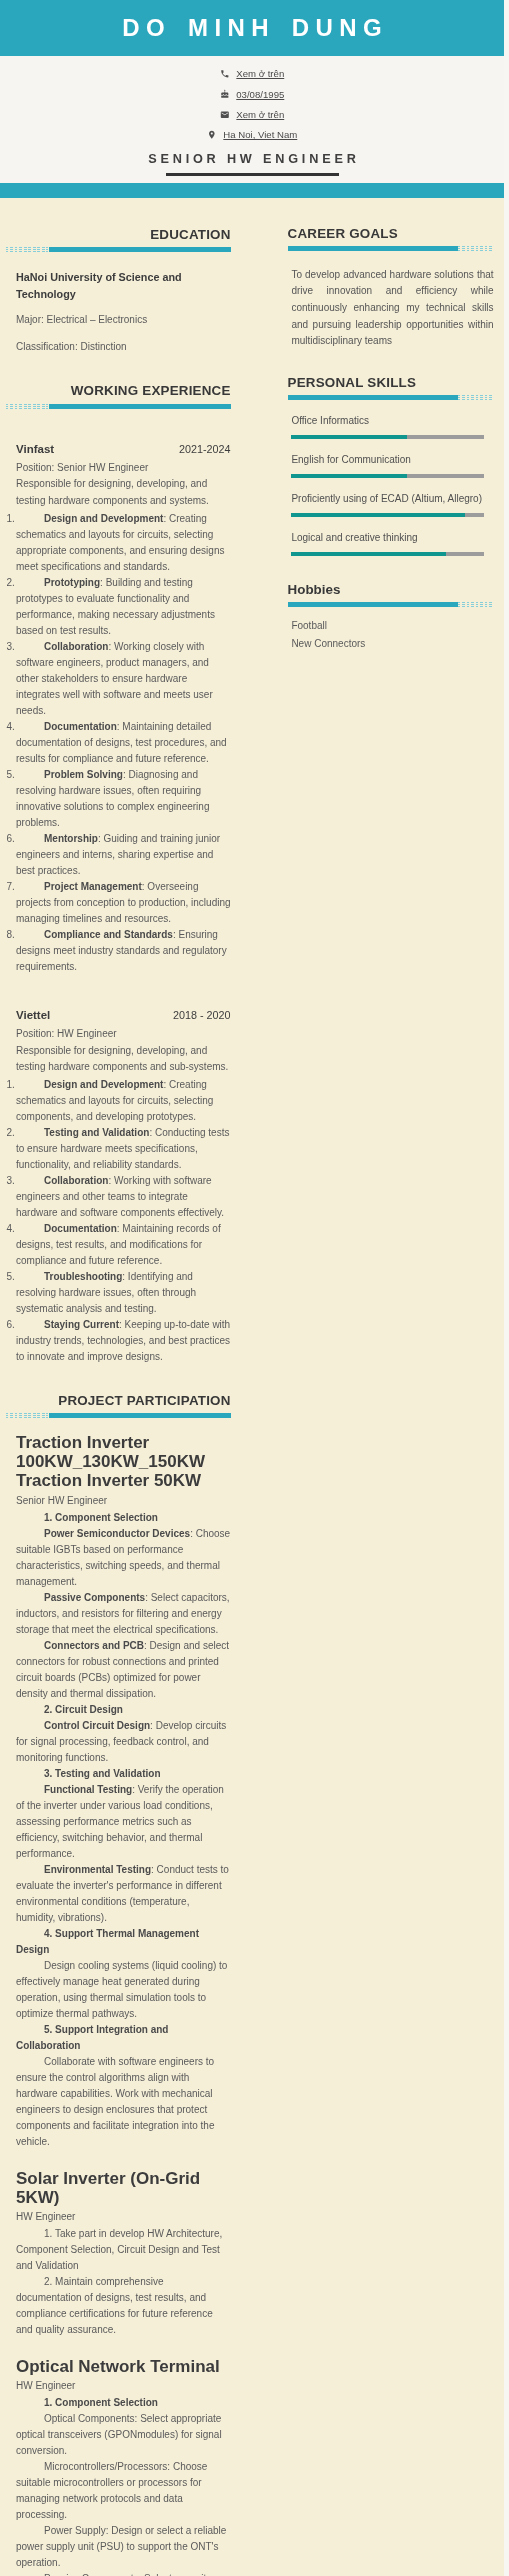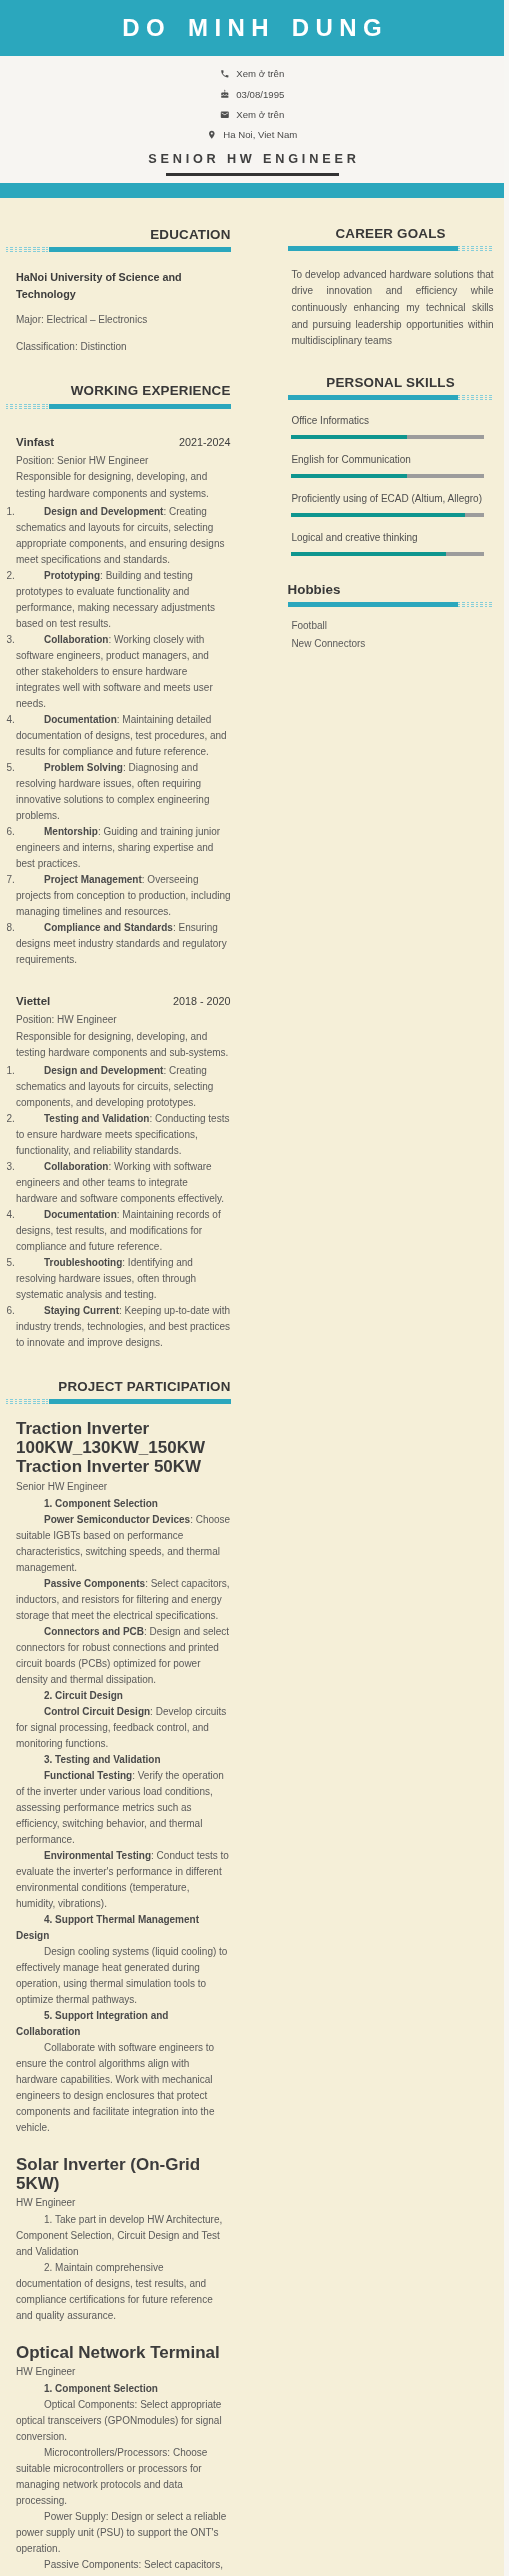--- a/index.html
+++ b/index.html
@@ -5,55 +5,55 @@
   * { margin:0; padding:0; box-sizing:border-box; }
   html,body { width:510px; background:#f7f6f3; font-family:"Liberation Sans", sans-serif; }
   .doc { width:504px; background:#f5efd8; }
 
   
   .hd { height:56px; background:#2ba7bd; display:flex; align-items:center; justify-content:center; }
   .hd h1 { color:#fff; font-size:24px; font-weight:bold; letter-spacing:6.4px; word-spacing:3.8px; padding-left:6.4px; }
 
   
   .contact { height:127px; background:#f7f5f2; text-align:center; padding-top:7.6px; }
-  .crow { height:20.4px; display:flex; align-items:center; justify-content:center; gap:7px; color:#4a4a4a; font-size:9.6px; }
+  .crow { height:20.4px; display:flex; align-items:center; justify-content:center; gap:7px; color:#4a4a4a; font-size:9.6px;text-decoration:underline; }
   .crow svg { width:9.6px; height:9.6px; fill:#4f4f4f; flex:0 0 auto; }
   .role { margin-top:6.4px; font-size:12.7px; font-weight:bold; color:#3f3f3f; letter-spacing:3.8px; padding-left:3.8px; }
   .role-underline { width:173px; height:2.5px; background:#333; margin:7.6px auto 0; }
 
   .divider { height:15.3px; background:#2ba7bd; }
 
   
   .bodyarea { min-height:2343px; display:flex; padding:0 0 25.5px 9.6px; }
   .lcol { width:221px; flex:0 0 221px; }
   .rcol { width:206px; flex:0 0 206px; margin-left:57px; }
 
   
   .sec-title { font-size:13.4px; font-weight:800; color:#383838; letter-spacing:0.2px; }
   .lcol .sec-title { text-align:right; margin-top:28px; }
-  .rcol .sec-title { text-align:center; margin-top:28px; }
+  .rcol .sec-title { text-align:left; margin-top:28px; }
   .bar { height:5.1px; margin-top:5.1px; position:relative; }
   .bar .solid { position:absolute; top:0; bottom:0; background:#2ba7bd; }
   .bar-l .solid { left:39px; right:0; }
   .bar-l .dash { position:absolute; top:0; bottom:0; left:-3.2px; width:42px;
      background-image:
        repeating-linear-gradient(0deg, rgba(245,239,216,0) 0 1.3px, #f5efd8 1.3px 1.9px),
        repeating-linear-gradient(90deg, #85ceda 0 2.5px, rgba(0,0,0,0) 2.5px 4.5px); }
   .bar-r .solid { left:0; width:170px; }
   .bar-r .dash { position:absolute; top:0; bottom:0; left:170px; right:0;
      background-image:
        repeating-linear-gradient(0deg, rgba(245,239,216,0) 0 1.3px, #f5efd8 1.3px 1.9px),
        repeating-linear-gradient(90deg, #85ceda 0 2.5px, rgba(0,0,0,0) 2.5px 4.5px); }
 
   
   .lpad { padding-left:6.4px; }
   .school { margin-top:16.6px; font-size:10.8px; font-weight:bold; color:#3c3c3c; line-height:16.6px; }
   p.gray { font-size:10px; color:#5a5a5a; line-height:16.6px; }
   .edu-line { margin-top:10px; }
-  .jobrow { display:flex; justify-content:space-between; align-items:center; margin-top:27px; }
+  .jobrow { display:flex; justify-content:space-between; align-items:center; margin-top:34px; }
   .company { font-size:11.5px; font-weight:bold; color:#3c3c3c; }
   .period { font-size:10.8px; color:#3c3c3c; }
   .jobrow + p.gray { margin-top:5.1px; }
   .list { margin-top:1.3px; margin-left:-9.6px; }
   .xp-item { display:flex; }
   .xp-item .num { flex:0 0 9.6px; font-size:10px; color:#5a5a5a; line-height:16px; }
   .xp-item p { font-size:10px; color:#5a5a5a; line-height:16px; }
   b.lead { font-weight:bold; color:#4a4a4a;padding-left:28px; }
   .proj { margin-top:19px; }
   .proj-title { font-size:17px; font-weight:bold; color:#3c3c3c; line-height:19px; white-space:pre-line; }

